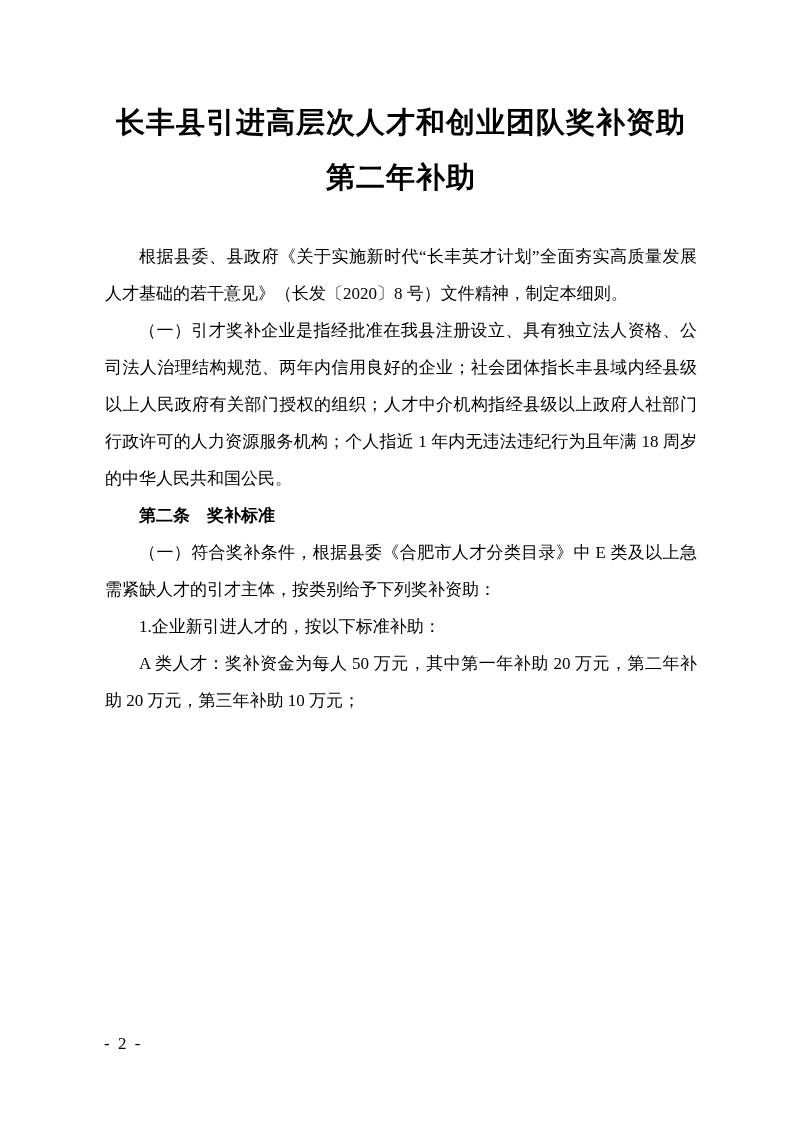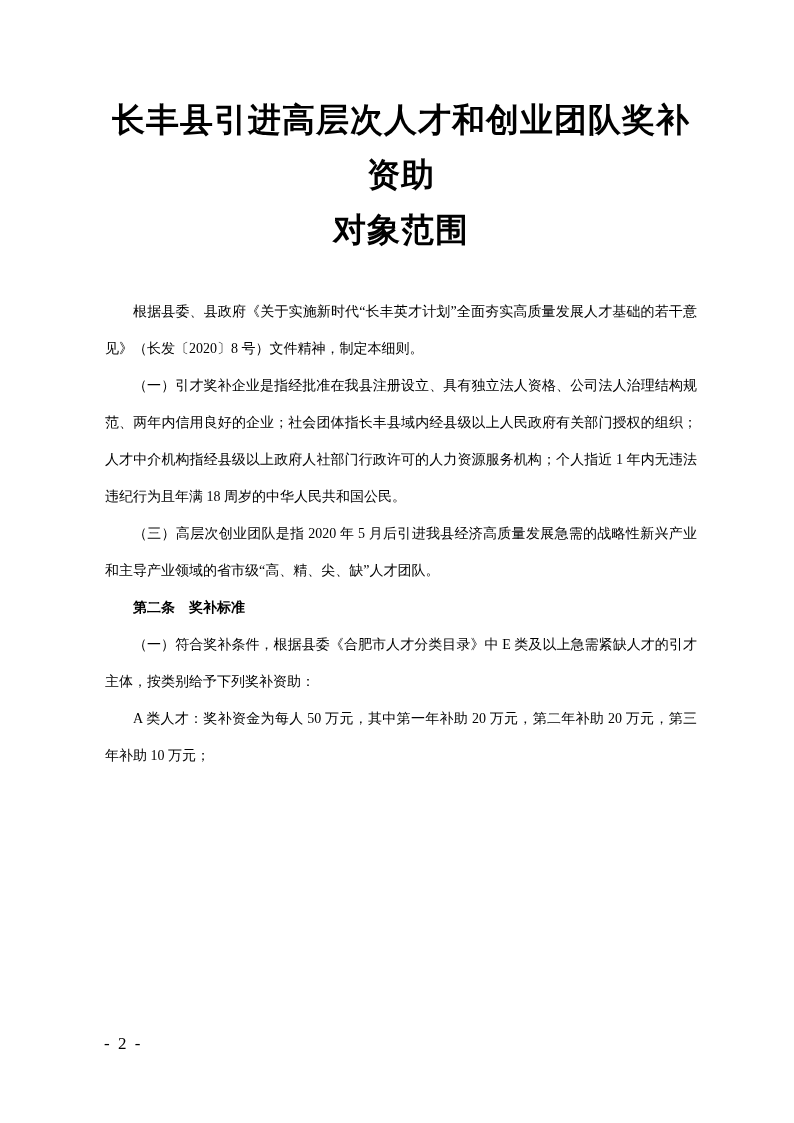--- a/index.html
+++ b/index.html
@@ -18,29 +18,29 @@
   }
   .content {
     position: absolute;
     left: 105px;
     top: 95px;
     width: 592px;
   }
   .doc-title {
     margin: 0 0 33px 0;
     text-align: center;
-    font-family: Liberation Mono, monospace;
+    font-family: Liberation Sans, sans-serif;
     font-weight: bold;
-    font-size: 33px;
+    font-size: 29px;
     line-height: 55px;
     letter-spacing: 1px;
   }
   .para {
     margin: 0;
-    font-size: 14px;
+    font-size: 17px;
     line-height: 37px;
     text-align: justify;
     text-indent: 2em;
     letter-spacing: 0;
     font-family: "Liberation Serif", "DejaVu Serif", serif;
   }
   .para.heading {
     font-weight: bold;
     font-family: "Liberation Sans", "DejaVu Sans", sans-serif;
   }
@@ -53,25 +53,25 @@
     font-family: "Liberation Serif", "DejaVu Serif", serif;
   }
 </style>
 </head>
 <body>
 
 <div class="page">
   <div class="content">
     <h1 class="doc-title">
       <div>长丰县引进高层次人才和创业团队奖补资助</div>
-      <div>对象范围</div>
+      <div>第二年补助</div>
     </h1>
     <div>
         <p class="para">根据县委、县政府《关于实施新时代“长丰英才计划”全面夯实高质量发展人才基础的若干意见》（长发〔2020〕8 号）文件精神，制定本细则。</p>
         <p class="para">（一）引才奖补企业是指经批准在我县注册设立、具有独立法人资格、公司法人治理结构规范、两年内信用良好的企业；社会团体指长丰县域内经县级以上人民政府有关部门授权的组织；人才中介机构指经县级以上政府人社部门行政许可的人力资源服务机构；个人指近 1 年内无违法违纪行为且年满 18 周岁的中华人民共和国公民。</p>
-        <p class="para">（三）高层次创业团队是指 2020 年 5 月后引进我县经济高质量发展急需的战略性新兴产业和主导产业领域的省市级“高、精、尖、缺”人才团队。</p>
         <p class="para heading">第二条　奖补标准</p>
         <p class="para">（一）符合奖补条件，根据县委《合肥市人才分类目录》中 E 类及以上急需紧缺人才的引才主体，按类别给予下列奖补资助：</p>
+        <p class="para">1.企业新引进人才的，按以下标准补助：</p>
         <p class="para">A 类人才：奖补资金为每人 50 万元，其中第一年补助 20 万元，第二年补助 20 万元，第三年补助 10 万元；</p>
       </div>
   </div>
   <div class="page-number">- 2 -</div>
 </div>
 
 </body></html>

